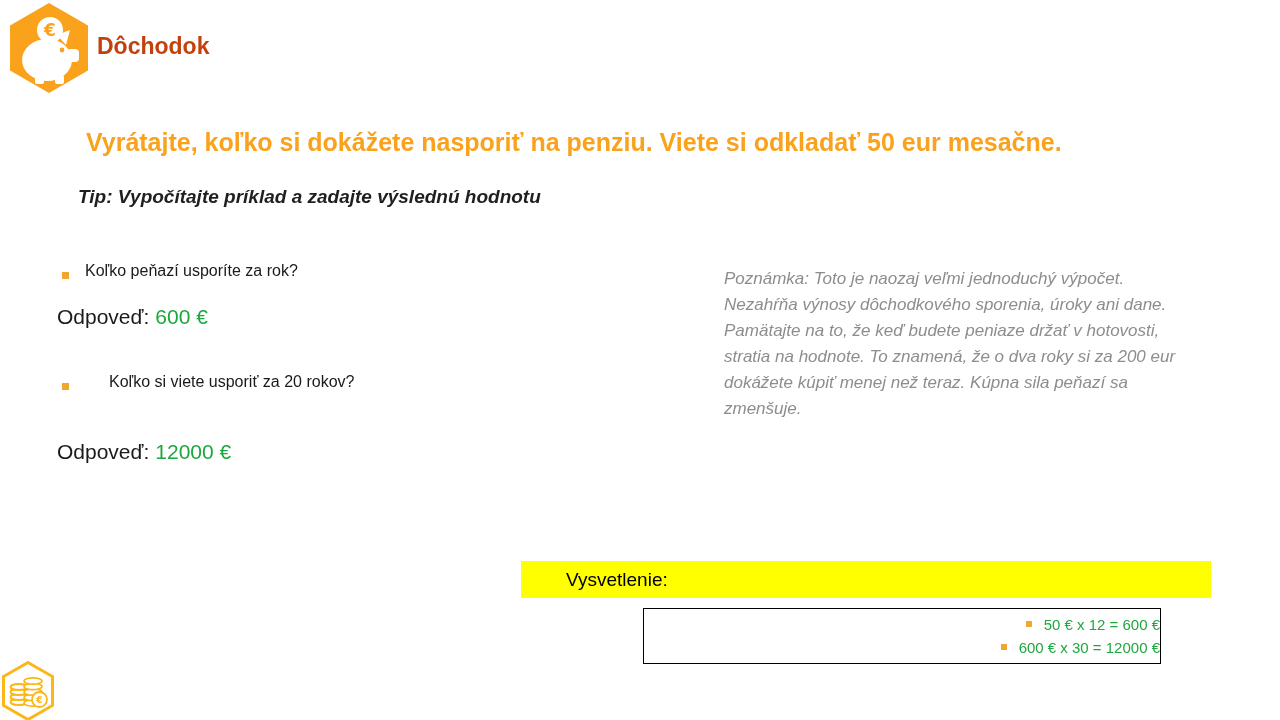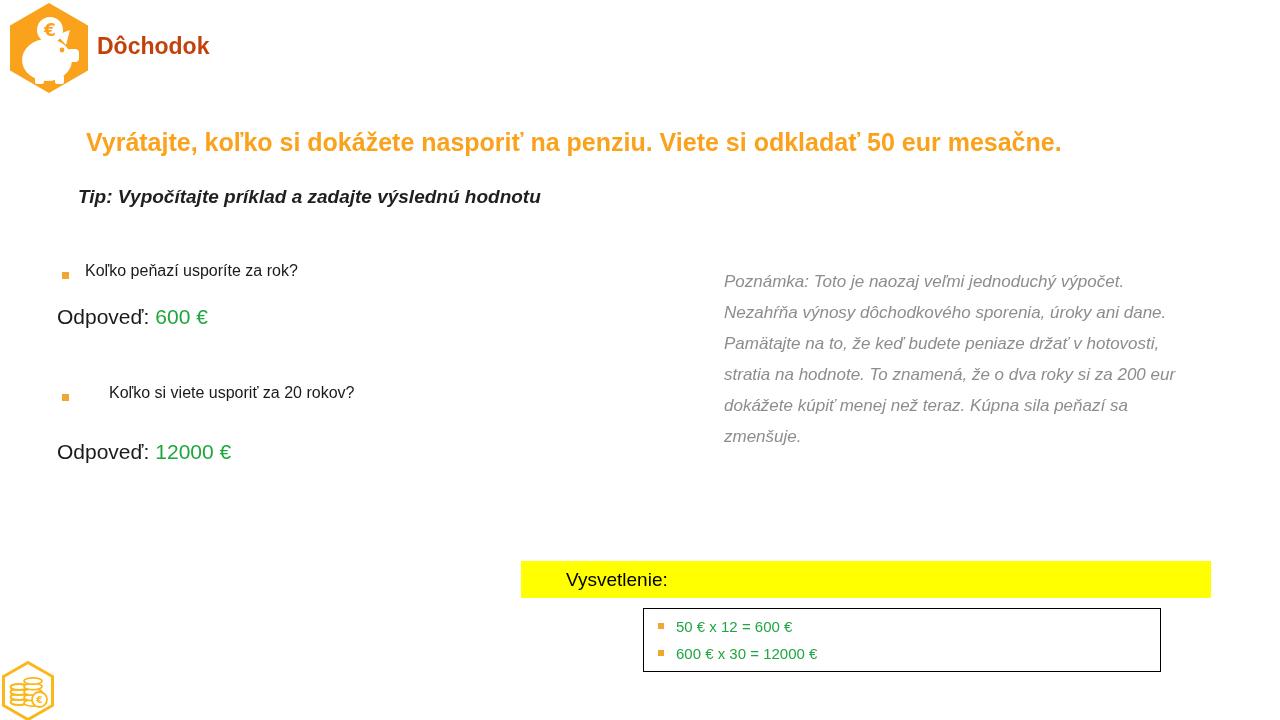--- a/index.html
+++ b/index.html
@@ -29,54 +29,55 @@
     position: absolute; left: 78px; top: 186px;
     font-size: 19px; font-style: italic; font-weight: 600; color: #1f1f1f;
   }
   
   .question {
     position: absolute; left: 62px;
     display: flex; align-items: flex-start; gap: 16px;
     font-size: 16px; color: #1a1a1a;
   }
   .q1 { top: 262px; }
-  .q2 { top: 384px; gap: 40px; }
+  .q2 { top: 373px; gap: 40px; }
   .bullet-sq {
     flex: 0 0 auto;
     width: 7px; height: 7px; margin-top: 10px;
     background: #F0A732;
   }
   .answer {
     position: absolute; left: 57px;
     font-size: 21px; color: #1a1a1a;
   }
   .a1 { top: 305px; }
   .a2 { top: 440px; }
   .answer .val { color: #1FA73F; margin-left: 6px; }
   
   .note {
     position: absolute; left: 724px; top: 266px; width: 466px;
     font-size: 17px; font-style: italic; color: #8D8D8D;
-    line-height: 31px;
+    line-height: 26px;
   }
   
   .explain-bar {
     position: absolute; left: 521px; top: 561px; width: 690px; height: 37px;
     background: #FFFF00;
     padding-left: 35px;
   }
   .explain-bar .label {
     padding-left: 10px; line-height: 37px;
     font-size: 19px; color: #000000;
   }
   .explain-box {
-    position: absolute; left: 643px; top: 608px; width: 518px; height: 64px;
+    position: absolute; left: 643px; top: 608px; width: 518px; height: 56px;
     border: 1.5px solid #000000; background: #ffffff;
     display: flex; flex-direction: column; justify-content: space-evenly;
     padding-left: 14px;
+    align-items: flex-end;
   }
   .explain-row {
     display: flex; align-items: flex-start; gap: 12px;
     font-size: 15px; color: #1FA73F;
   }
   .explain-row .bullet-sq { width: 6px; height: 6px; margin-top: 5px; }
   .coins-svg { position: absolute; left: 2px; top: 661px; }
 </style>
 </head>
 <body>

